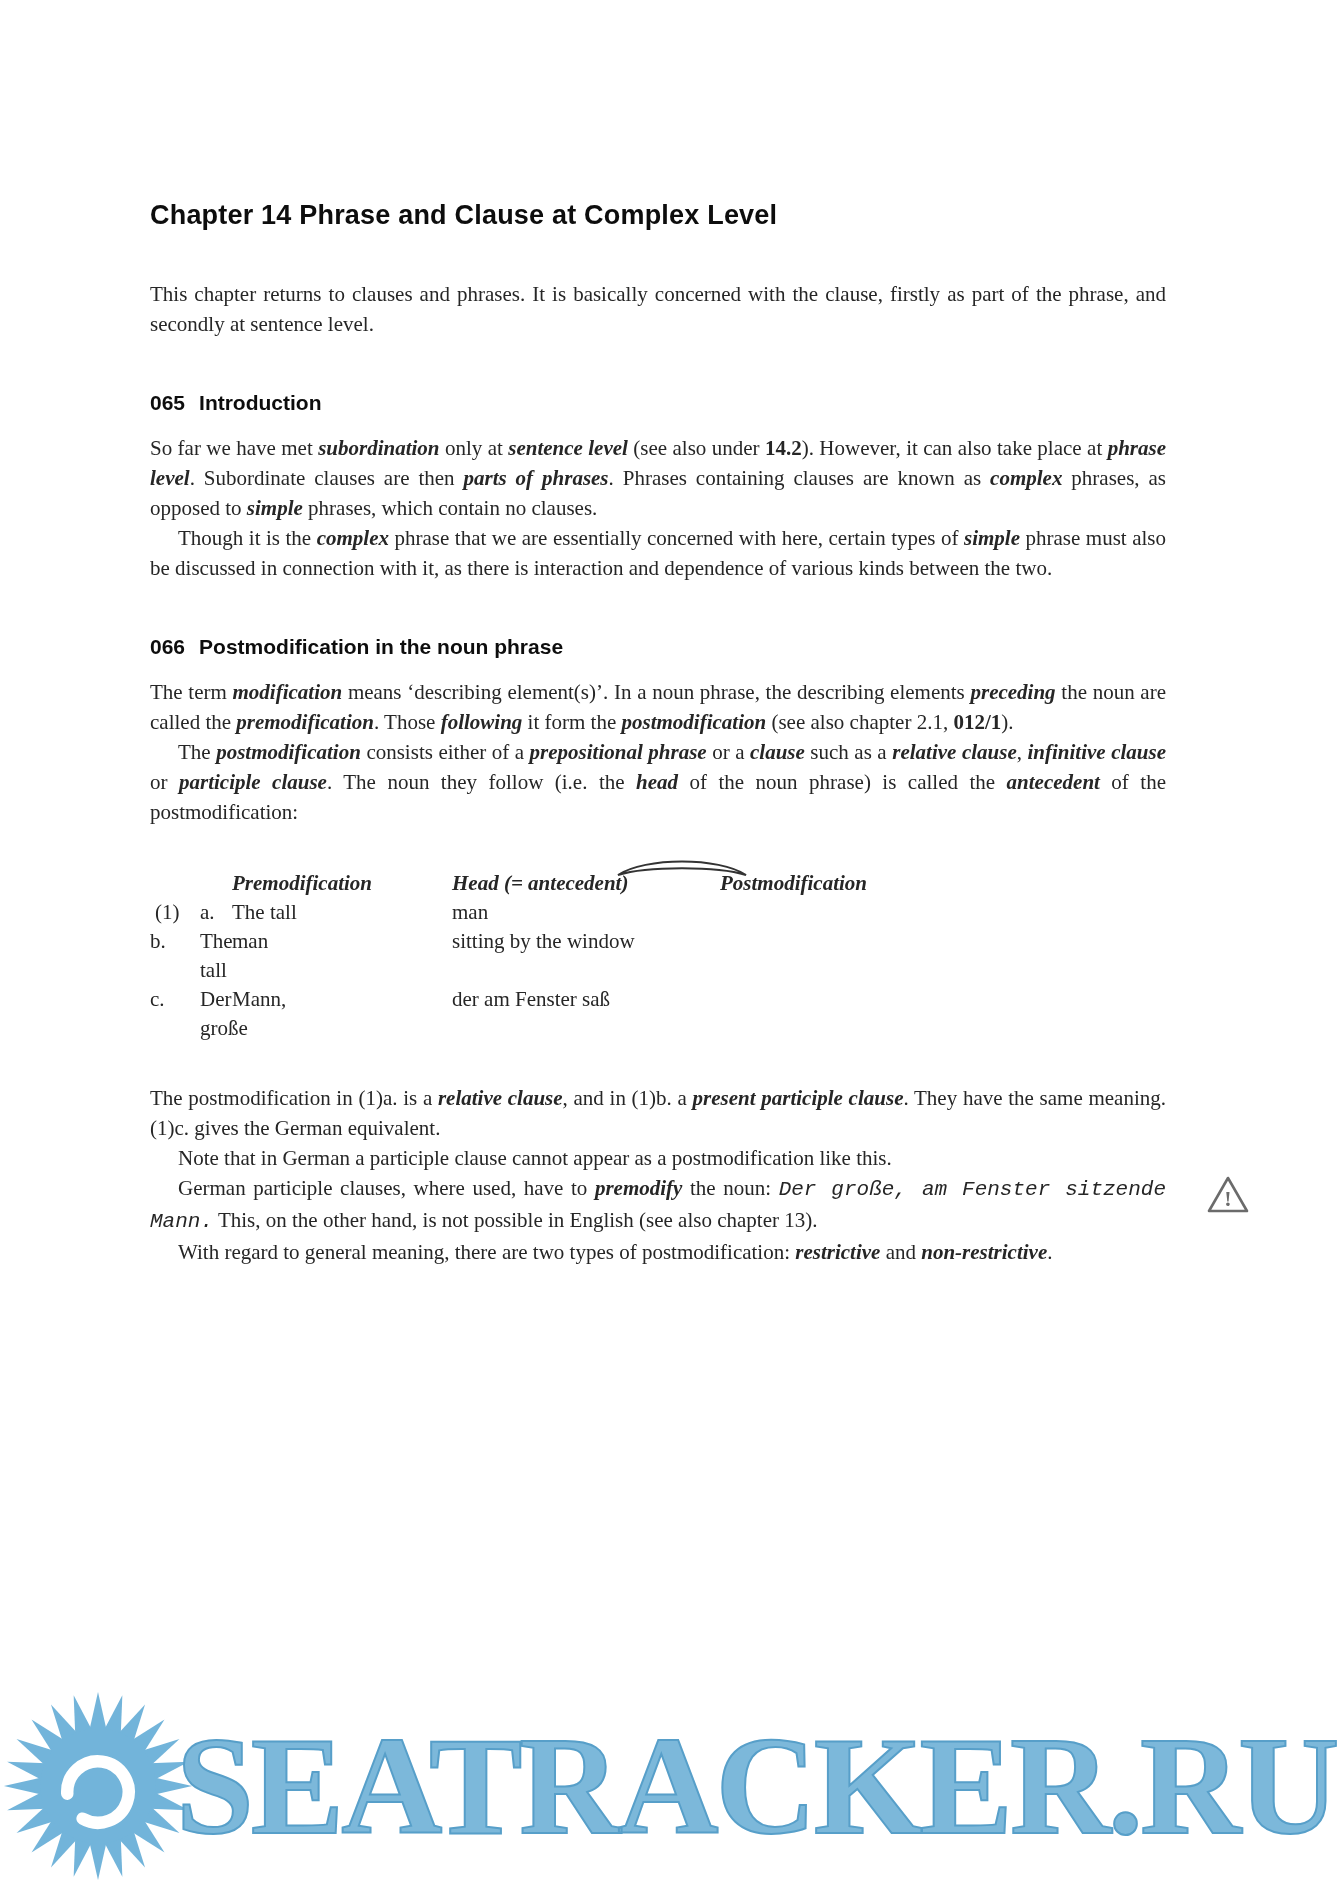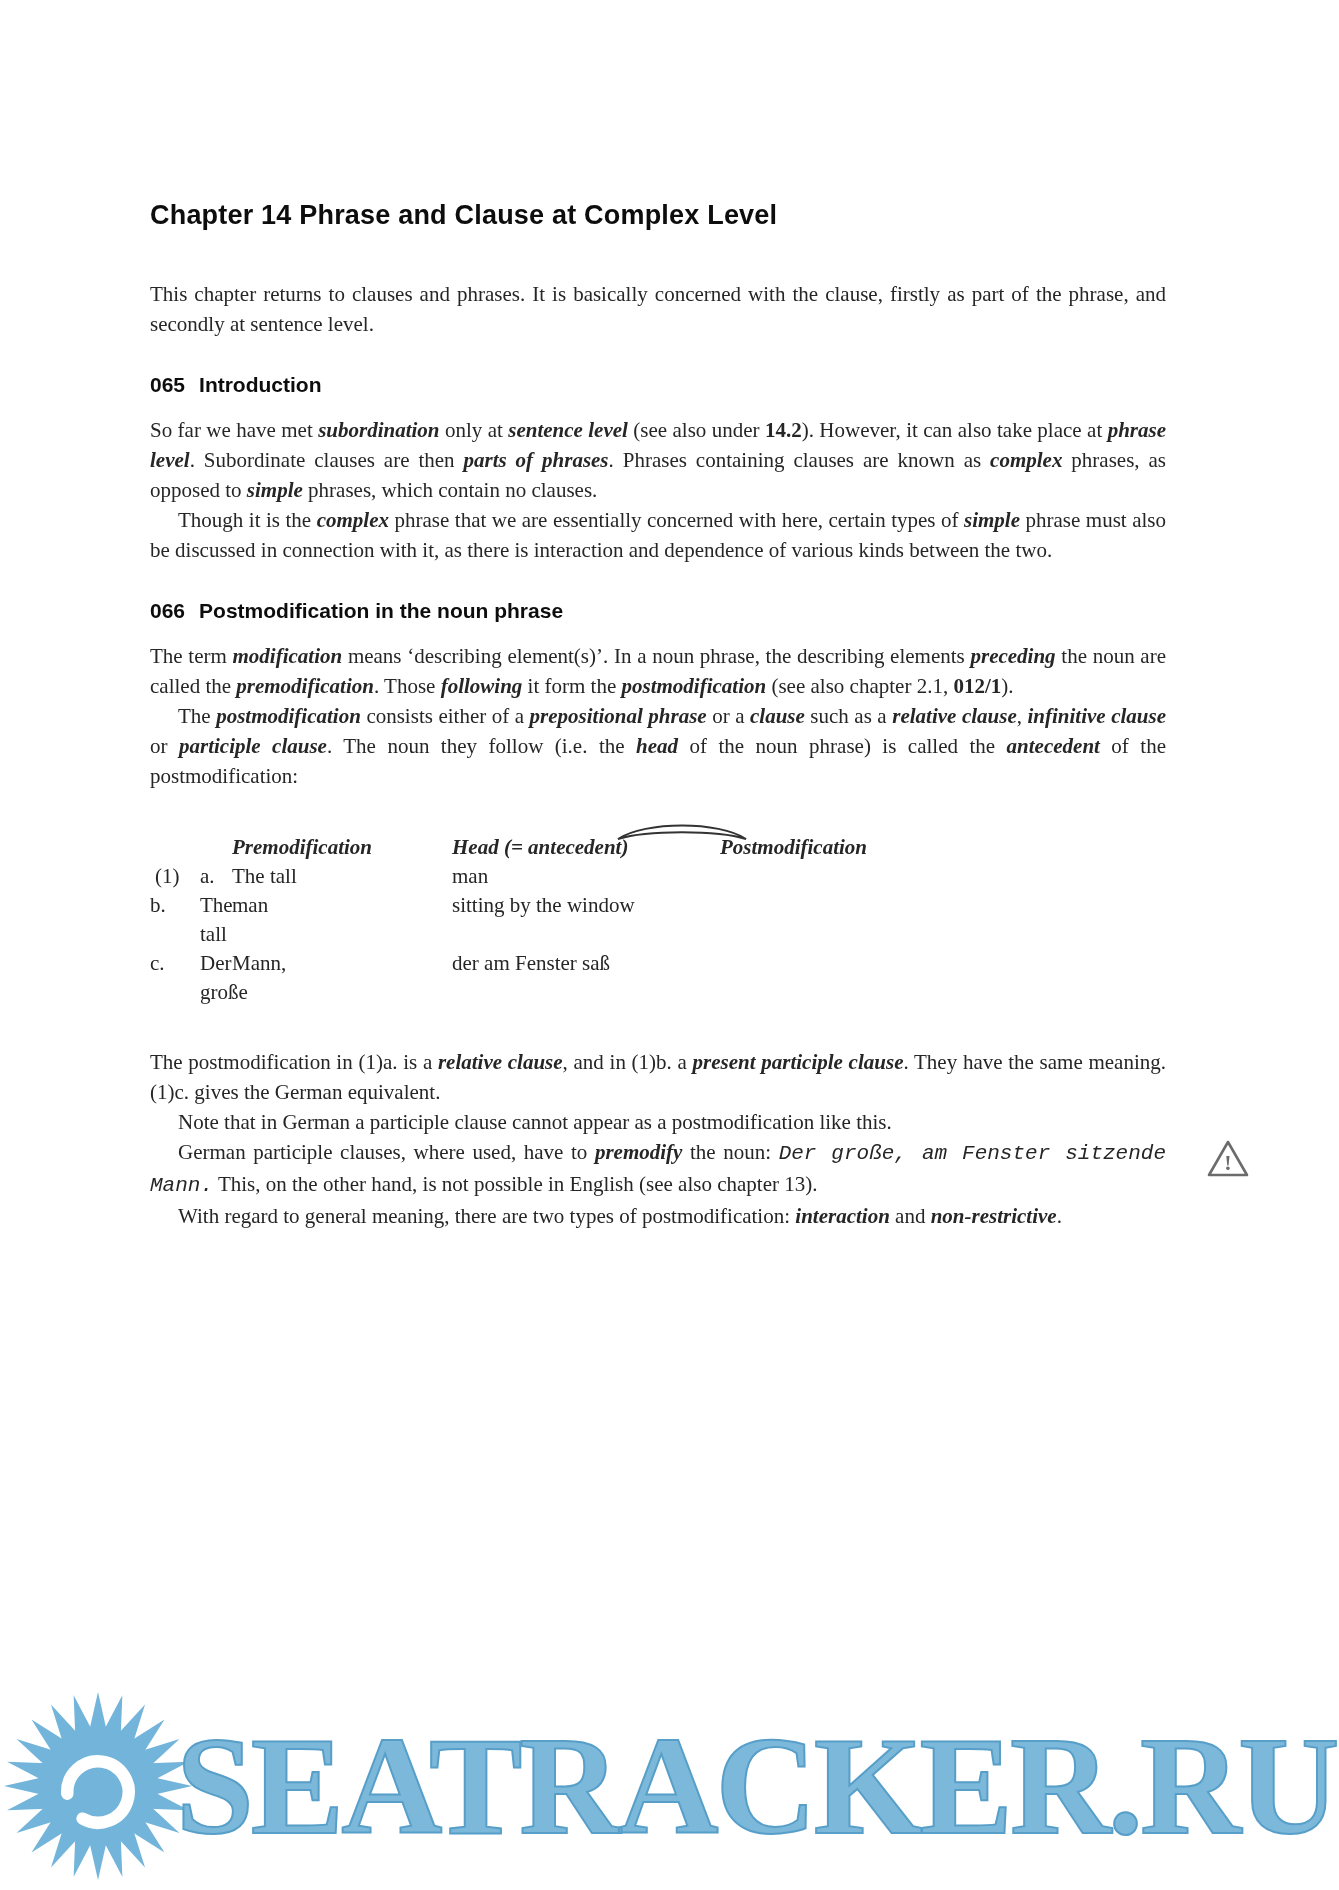--- a/index.html
+++ b/index.html
@@ -15,21 +15,21 @@
     font-family:"Liberation Sans", sans-serif; font-weight:bold;
     font-size:27px; color:#0d0d0d; margin-bottom:48px; letter-spacing:0.2px;
   }
   h2.section-title {
     font-family:"Liberation Sans", sans-serif; font-weight:bold;
     font-size:24px; color:#0d0d0d; margin-top:58px; margin-bottom:46px;
   }
   h2.section-title .h-num { margin-right:18px; }
   h3.sub-title {
     font-family:"Liberation Sans", sans-serif; font-weight:bold;
-    font-size:21px; color:#0d0d0d; margin-top:34px; margin-bottom:18px;
+    font-size:21px; color:#0d0d0d; margin-top:52px; margin-bottom:18px;
   }
   h3.sub-title .h-num { margin-right:14px; }
 
   p.body {
     font-size:21px; line-height:30px; text-align:justify; color:#262626;
   }
   p.indent { text-indent:28px; }
   .bi { font-weight:bold; font-style:italic; }
   .b  { font-weight:bold; }
   .i  { font-style:italic;font-family:Liberation Mono, monospace; }
@@ -120,21 +120,21 @@
     <p class="body indent"><span>Note that in German a participle clause cannot appear as a postmodification like this.</span></p>
 
     <div class="p-wrap">
       <p class="body indent"><span>German participle clauses, where used, have to </span><span class="bi">premodify</span><span> the noun: </span><span class="i">Der große, am Fenster sitzende Mann.</span><span> This, on the other hand, is not possible in English (see also chapter 13).</span></p>
       <svg class="warning-icon" viewBox="0 0 44 40">
         <path d="M22 3 L41 36 L3 36 Z" fill="none" stroke="#6b6b6b" stroke-width="2.6" stroke-linejoin="round"></path>
         <text x="22" y="31" text-anchor="middle" font-family="Liberation Serif, serif" font-size="22" font-weight="bold" fill="#6b6b6b">!</text>
       </svg>
     </div>
 
-    <p class="body indent"><span>With regard to general meaning, there are two types of postmodification: </span><span class="bi">interaction</span><span> and </span><span class="bi">non-restrictive</span><span>.</span></p>
+    <p class="body indent"><span>With regard to general meaning, there are two types of postmodification: </span><span class="bi">restrictive</span><span> and </span><span class="bi">non-restrictive</span><span>.</span></p>
   </div>
 
   <div class="watermark">
     <svg class="wm-sun" width="192" height="192" viewBox="-100 -100 200 200">
       <g fill="#72b4da">
         <polygon points="0,-98 9,-58 -9,-58" transform="rotate(0)"></polygon>
         <polygon points="0,-98 9,-58 -9,-58" transform="rotate(15)"></polygon>
         <polygon points="0,-98 9,-58 -9,-58" transform="rotate(30)"></polygon>
         <polygon points="0,-98 9,-58 -9,-58" transform="rotate(45)"></polygon>
         <polygon points="0,-98 9,-58 -9,-58" transform="rotate(60)"></polygon>

